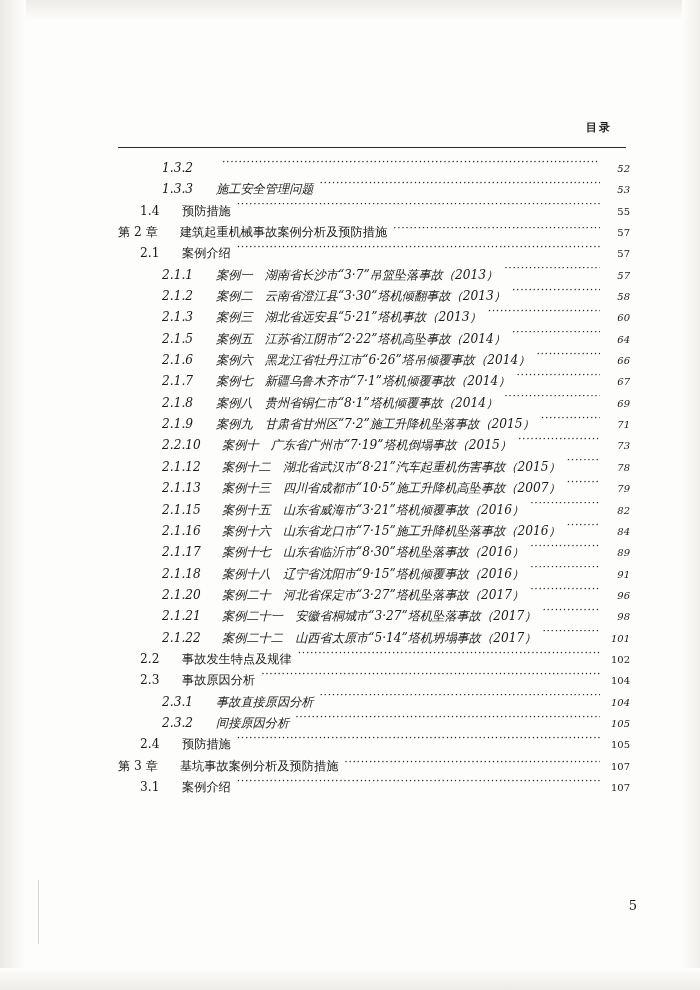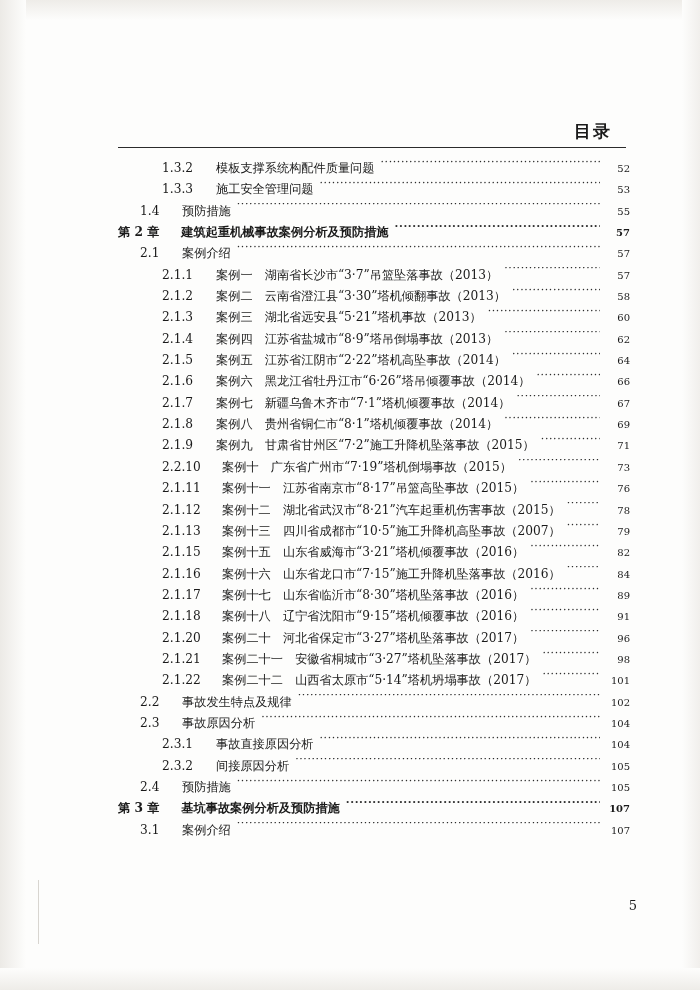--- a/index.html
+++ b/index.html
@@ -53,21 +53,21 @@
     position: absolute;
     left: 0;
     top: 0;
     width: 700px;
     height: 990px;
   }
   .running-head {
     position: absolute;
     right: 88px;
     top: 120px;
-    font-size: 17px;
+    font-size: 11px;
     font-weight: bold;
     letter-spacing: 2px;
     font-family: Liberation Mono, monospace;
   }
   .rule {
     position: absolute;
     left: 118px;
     top: 147px;
     width: 508px;
     height: 1px;
@@ -111,23 +111,23 @@
     color: #2d2d2d;
   }
   .toc-row .pg {
     display: inline-block;
     width: 26px;
     text-align: right;
     font-family: "DejaVu Serif", "Liberation Serif", serif;
     font-size: 10px;
   }
   
-  .lvl-chapter { padding-left: 0px; font-weight: bold; }
+  .lvl-chapter { padding-left: 0px; font-weight: normal; align-items: center; }
   .lvl-1 { padding-left: 22px; }
-  .lvl-2 { padding-left: 44px; }
+  .lvl-2 { padding-left: 44px; font-style: italic; }
   .lvl-chapter .lbl { margin-right: 8px; }
   .lvl-1 .lbl { min-width: 34px; }
   .lvl-2 .lbl { min-width: 46px; }
   .lvl-2 .lbl.wide { min-width: 52px; }
   .sep-gap { display: inline-block; width: 8px; }
   .sep-gap-lg { display: inline-block; width: 14px; }
   .folio {
     position: absolute;
     right: 63px;
     top: 898px;
@@ -153,21 +153,20 @@
   <div class="scan-edge-bottom"></div>
 
   <div class="content">
     <div class="running-head">目录</div>
     <div class="rule"></div>
 
     <div class="toc" id="toc-list">
         <div class="toc-row lvl-2">
           <span class="lbl">1.3.2</span>
           <span class="sep-gap"></span>
-          <span class="ttl">模板支撑系统构配件质量问题</span>
           <span class="leader"></span>
           <span class="pg">52</span>
         </div>
         <div class="toc-row lvl-2">
           <span class="lbl">1.3.3</span>
           <span class="sep-gap"></span>
           <span class="ttl">施工安全管理问题</span>
           <span class="leader"></span>
           <span class="pg">53</span>
         </div>
@@ -207,27 +206,20 @@
           <span class="pg">58</span>
         </div>
         <div class="toc-row lvl-2">
           <span class="lbl">2.1.3</span>
           <span class="sep-gap"></span>
           <span class="ttl">案例三　湖北省远安县“5·21”塔机事故（2013）</span>
           <span class="leader"></span>
           <span class="pg">60</span>
         </div>
         <div class="toc-row lvl-2">
-          <span class="lbl">2.1.4</span>
-          <span class="sep-gap"></span>
-          <span class="ttl">案例四　江苏省盐城市“8·9”塔吊倒塌事故（2013）</span>
-          <span class="leader"></span>
-          <span class="pg">62</span>
-        </div>
-        <div class="toc-row lvl-2">
           <span class="lbl">2.1.5</span>
           <span class="sep-gap"></span>
           <span class="ttl">案例五　江苏省江阴市“2·22”塔机高坠事故（2014）</span>
           <span class="leader"></span>
           <span class="pg">64</span>
         </div>
         <div class="toc-row lvl-2">
           <span class="lbl">2.1.6</span>
           <span class="sep-gap"></span>
           <span class="ttl">案例六　黑龙江省牡丹江市“6·26”塔吊倾覆事故（2014）</span>
@@ -254,27 +246,20 @@
           <span class="ttl">案例九　甘肃省甘州区“7·2”施工升降机坠落事故（2015）</span>
           <span class="leader"></span>
           <span class="pg">71</span>
         </div>
         <div class="toc-row lvl-2">
           <span class="lbl wide">2.2.10</span>
           <span class="sep-gap"></span>
           <span class="ttl">案例十　广东省广州市“7·19”塔机倒塌事故（2015）</span>
           <span class="leader"></span>
           <span class="pg">73</span>
-        </div>
-        <div class="toc-row lvl-2">
-          <span class="lbl wide">2.1.11</span>
-          <span class="sep-gap"></span>
-          <span class="ttl">案例十一　江苏省南京市“8·17”吊篮高坠事故（2015）</span>
-          <span class="leader"></span>
-          <span class="pg">76</span>
         </div>
         <div class="toc-row lvl-2">
           <span class="lbl wide">2.1.12</span>
           <span class="sep-gap"></span>
           <span class="ttl">案例十二　湖北省武汉市“8·21”汽车起重机伤害事故（2015）</span>
           <span class="leader"></span>
           <span class="pg">78</span>
         </div>
         <div class="toc-row lvl-2">
           <span class="lbl wide">2.1.13</span>

